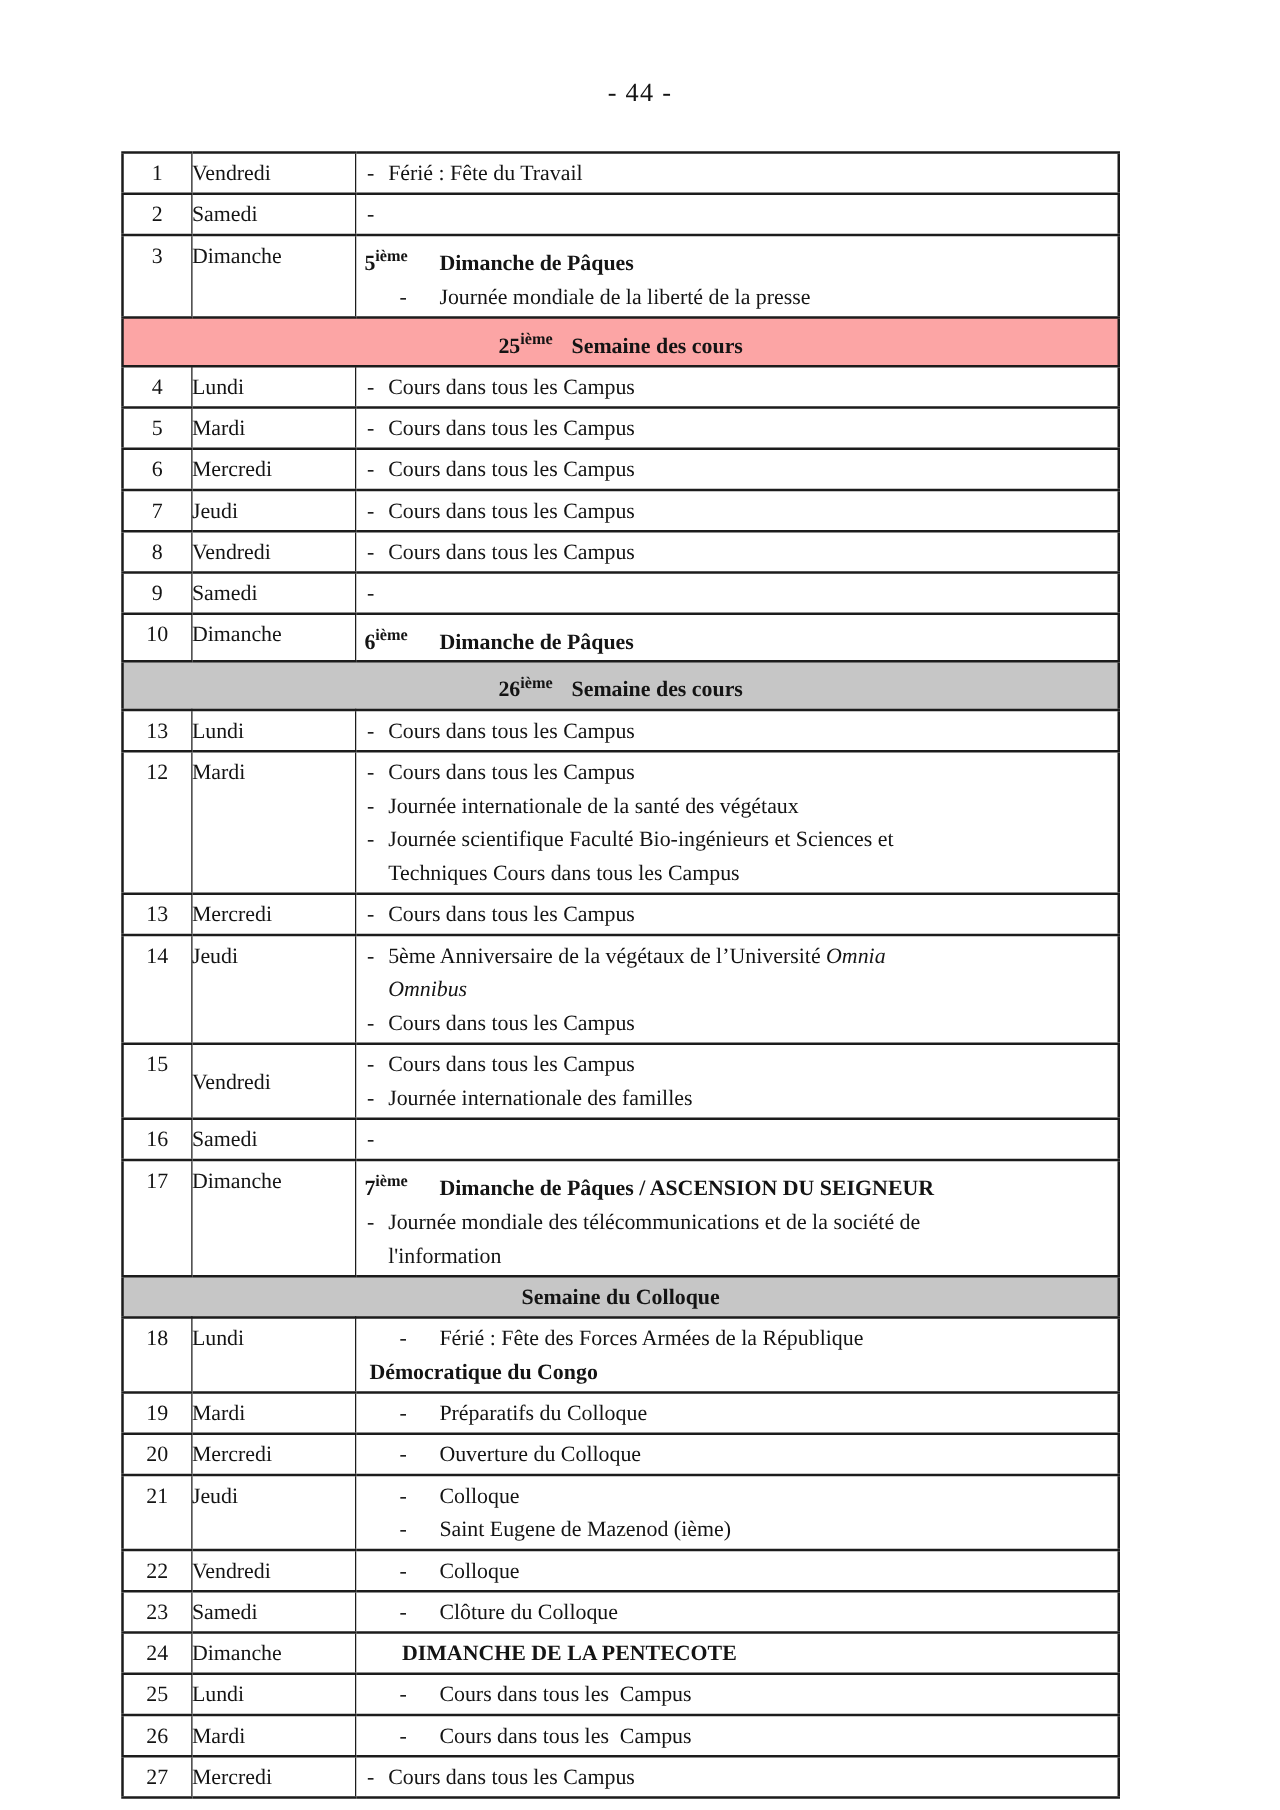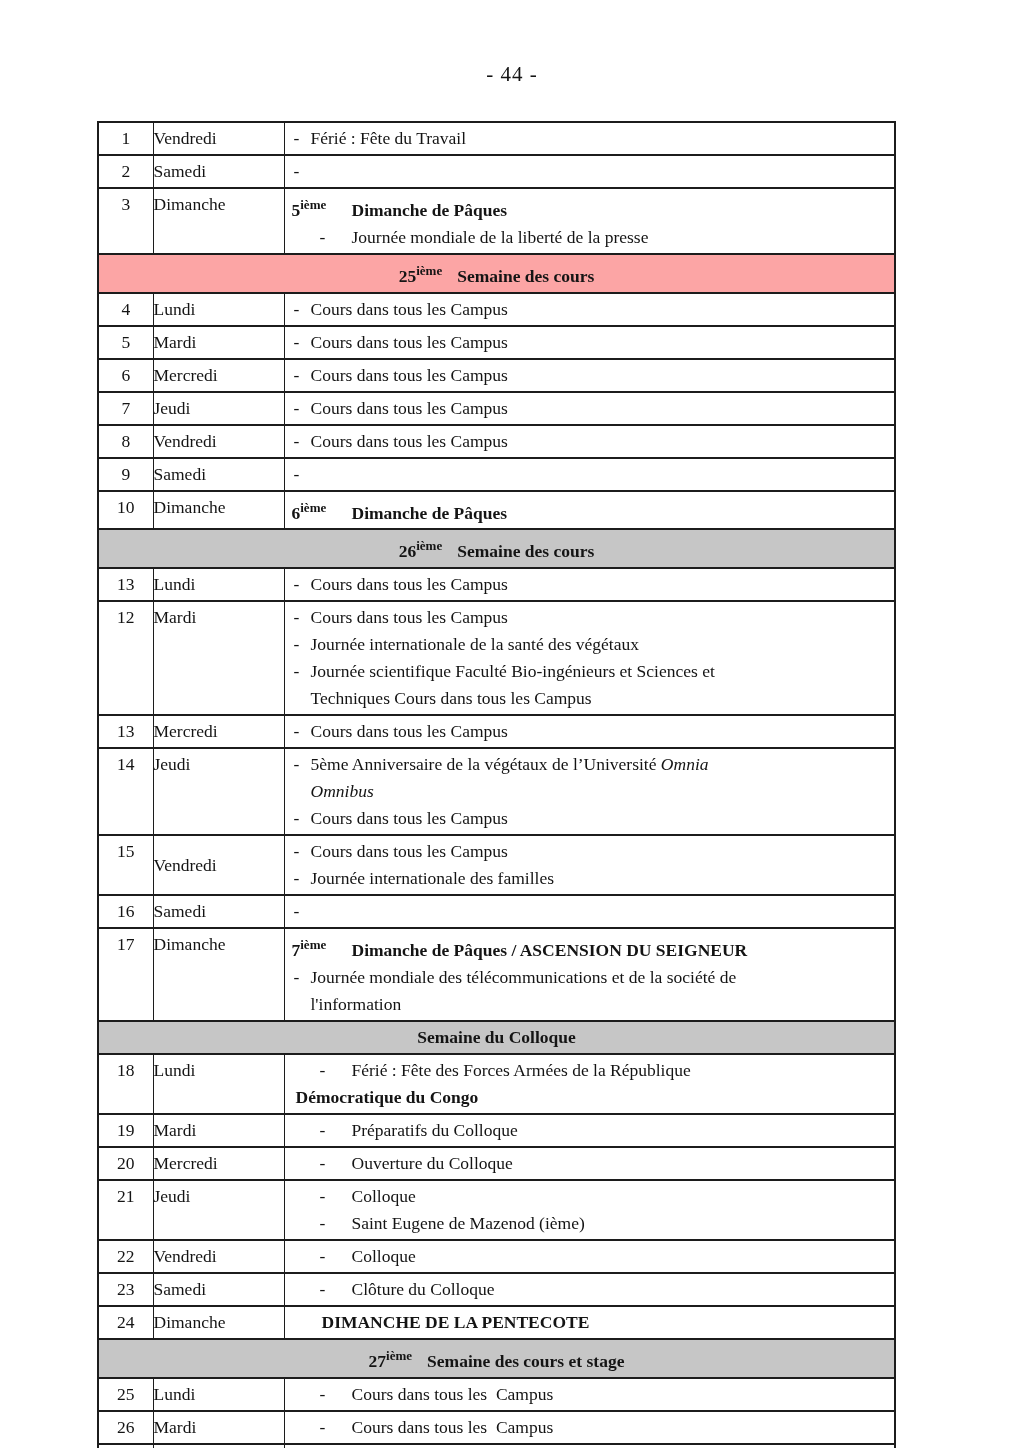--- a/index.html
+++ b/index.html
@@ -258,23 +258,20 @@
           </td>
         </tr>
         <tr>
           <td class="num-cell">24</td>
           <td class="day-cell">Dimanche</td>
           <td class="events-cell">
             <div class="line k-b"><span class="txt"><span>DIMANCHE DE LA PENTECOTE</span></span></div>
           </td>
         </tr>
         <tr>
-          <td class="week-cell" colspan="3" style="background: rgb(198, 198, 198);"><span><span>27</span><sup>ième</sup></span><span class="w-gap">Semaine des cours et stage</span></td>
-        </tr>
-        <tr>
           <td class="num-cell">25</td>
           <td class="day-cell">Lundi</td>
           <td class="events-cell">
             <div class="line k-D"><span class="dash">-</span><span class="txt"><span>Cours dans tous les  Campus</span></span></div>
           </td>
         </tr>
         <tr>
           <td class="num-cell">26</td>
           <td class="day-cell">Mardi</td>
           <td class="events-cell">

